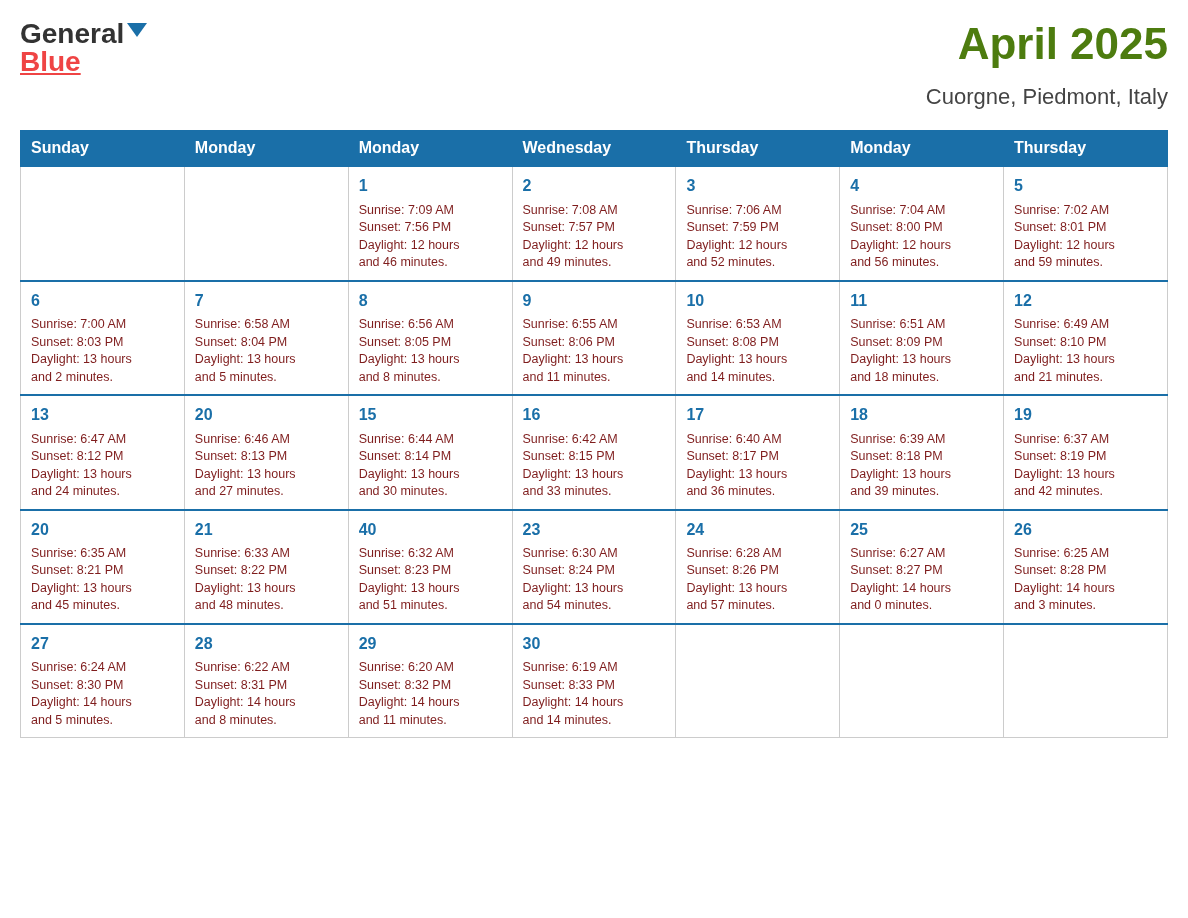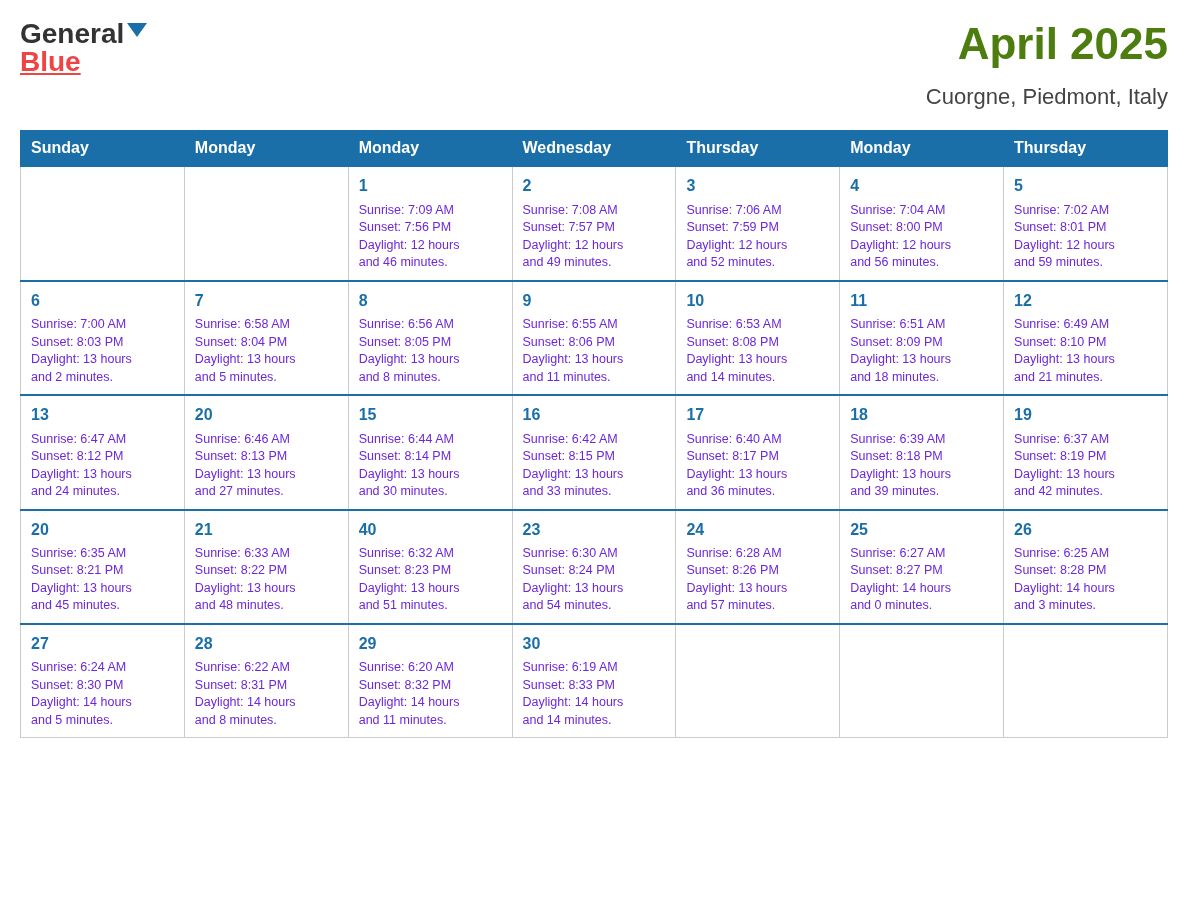--- a/index.html
+++ b/index.html
@@ -90,21 +90,21 @@
     }
     .day-number {
       font-size: 16px;
       font-weight: bold;
       color: #1a6fa8;
       display: block;
       margin-bottom: 4px;
     }
     .day-info {
       font-size: 12.5px;
-      color: #6d28d9;
+      color: #7f1d1d;
     }
     tr.week-row td {
       border-top: 2px solid #1a6fa8;
     }
   </style>
 </head>
 <body>
 
 <div class="header">
   <div class="logo">

